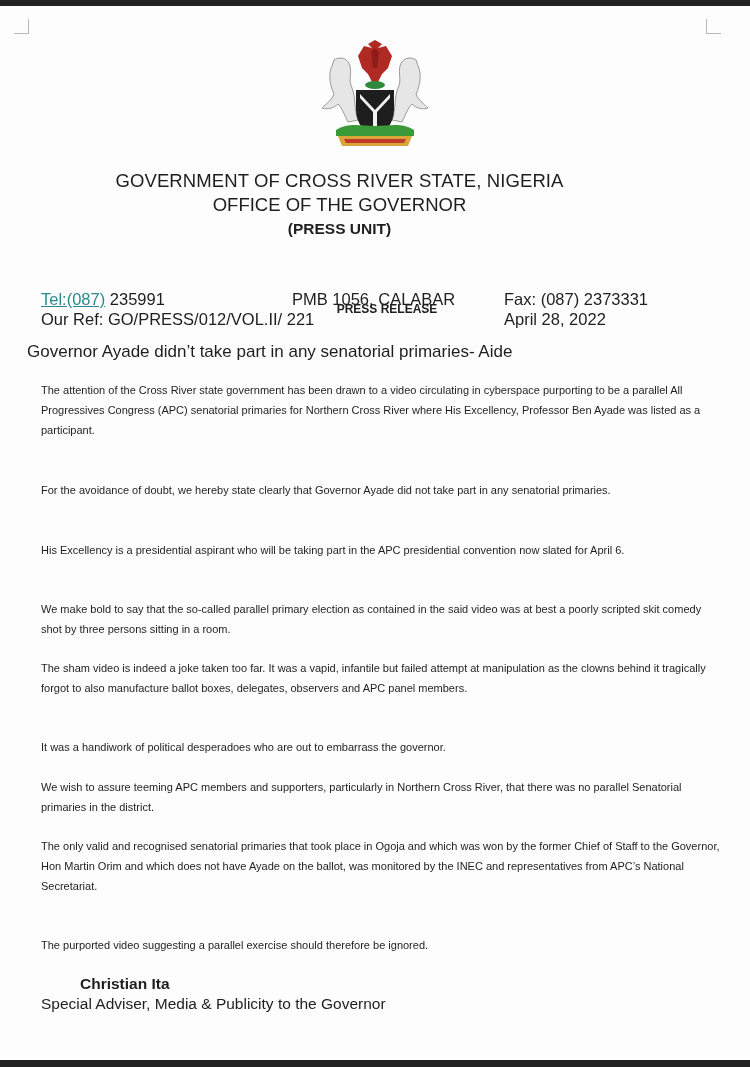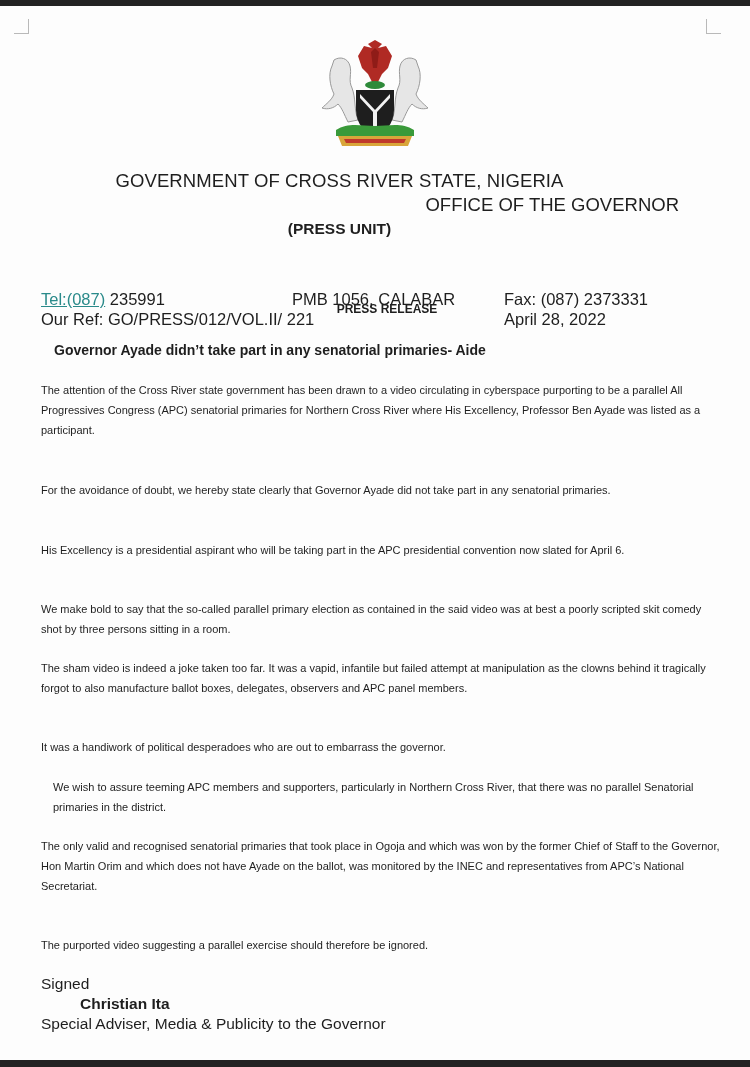--- a/index.html
+++ b/index.html
@@ -11,26 +11,26 @@
     position: relative;
   }
   .top-bar { position: absolute; left: 0; top: 0; width: 750px; height: 6px; background: #232323; }
   .bottom-bar { position: absolute; left: 0; top: 1060px; width: 750px; height: 7px; background: #232323; }
   .corner { position: absolute; width: 14px; height: 14px; }
   .corner-left { left: 14px; top: 19px; border-right: 1.5px solid #b9b9b9; border-bottom: 1.5px solid #b9b9b9; }
   .corner-right { left: 706px; top: 19px; border-left: 1.5px solid #b9b9b9; border-bottom: 1.5px solid #b9b9b9; }
   .crest { position: absolute; left: 308px; top: 38px; width: 134px; height: 112px; }
   .letterhead { position: absolute; left: 0; top: 169px; width: 679px; text-align: center; }
   .lh-line1 { font-size: 18.5px; line-height: 24px; letter-spacing: 0.1px; }
-  .lh-line2 { font-size: 18.5px; line-height: 24px; text-align: right; }
+  .lh-line2 { font-size: 18.5px; line-height: 24px; }
   .lh-line3 { font-size: 15.5px; line-height: 20px; font-weight: bold; margin-top: 2px; }
   .contact { position: absolute; font-size: 16.5px; line-height: 20px; white-space: nowrap; margin-top: 48px; }
   .tel-link { color: #2a8a8a; text-decoration: underline; }
   .press-release { position: absolute; left: 0; top: 302px; width: 750px; text-align: center; font-size: 12px; font-weight: bold; padding-left: 12px; }
-  .headline { position: absolute; left: 54px; top: 342px; font-size: 14px; font-weight: bold; white-space: nowrap; }
+  .headline { position: absolute; left: 27px; top: 342px; font-size: 17px; font-weight: normal; white-space: nowrap; }
   .body-para { position: absolute; left: 41px; width: 680px; font-size: 11px; line-height: 20px; }
   .signature { position: absolute; left: 41px; top: 974px; font-size: 15.5px; line-height: 20px; }
   .sig-name { font-weight: bold; margin-left: 39px; }
 </style>
 </head>
 <body>
 
 <div class="top-bar"></div>
 <div class="corner corner-left"></div>
 <div class="corner corner-right"></div>
@@ -70,23 +70,22 @@
 
 <div class="press-release">PRESS RELEASE</div>
 <div class="headline">Governor Ayade didn’t take part in any senatorial primaries- Aide</div>
 
 <div class="body-para" style="top:380px;">The attention of the Cross River state government has been drawn to a video circulating in cyberspace purporting to be a parallel All Progressives Congress (APC) senatorial primaries for Northern Cross River where His Excellency, Professor Ben Ayade was listed as a participant.</div>
 <div class="body-para" style="top:480px;">For the avoidance of doubt, we hereby state clearly that Governor Ayade did not take part in any senatorial primaries.</div>
 <div class="body-para" style="top:540px;">His Excellency is a presidential aspirant who will be taking part in the APC presidential convention now slated for April 6.</div>
 <div class="body-para" style="top:599px;">We make bold to say that the so-called parallel primary election as contained in the said video was at best a poorly scripted skit comedy shot by three persons sitting in a room.</div>
 <div class="body-para" style="top:658px;">The sham video is indeed a joke taken too far. It was a vapid, infantile but failed attempt at manipulation as the clowns behind it tragically forgot to also manufacture ballot boxes, delegates, observers and APC panel members.</div>
 <div class="body-para" style="top:737px;">It was a handiwork of political desperadoes who are out to embarrass the governor.</div>
-<div class="body-para" style="top:777px;margin-left:12px;">We wish to assure teeming APC members and supporters, particularly in Northern Cross River, that there was no parallel Senatorial primaries  in the district.</div>
+<div class="body-para" style="top:777px;">We wish to assure teeming APC members and supporters, particularly in Northern Cross River, that there was no parallel Senatorial primaries  in the district.</div>
 <div class="body-para" style="top:836px;">The only valid and recognised senatorial primaries that took place in Ogoja and which was won by the former Chief of Staff to the Governor, Hon Martin Orim and which does not have Ayade on the ballot, was monitored by the INEC and representatives from APC’s National Secretariat.</div>
 <div class="body-para" style="top:935px;">The purported video suggesting a parallel exercise should therefore be ignored.</div>
 
 <div class="signature">
-  <div>Signed</div>
   <div class="sig-name">Christian Ita</div>
   <div>Special Adviser, Media &amp; Publicity to the Governor</div>
 </div>
 
 <div class="bottom-bar"></div>
 
 </body></html>

